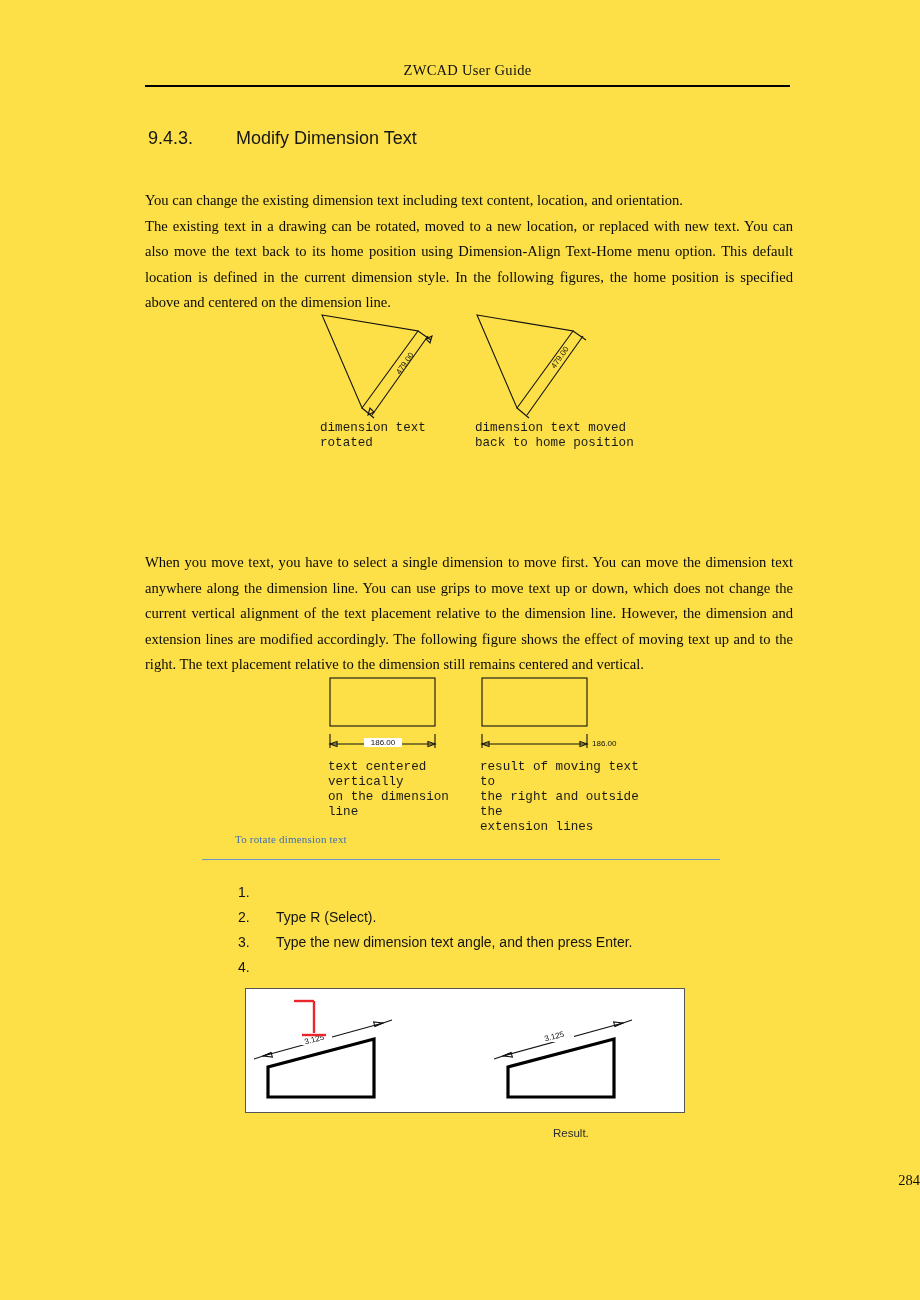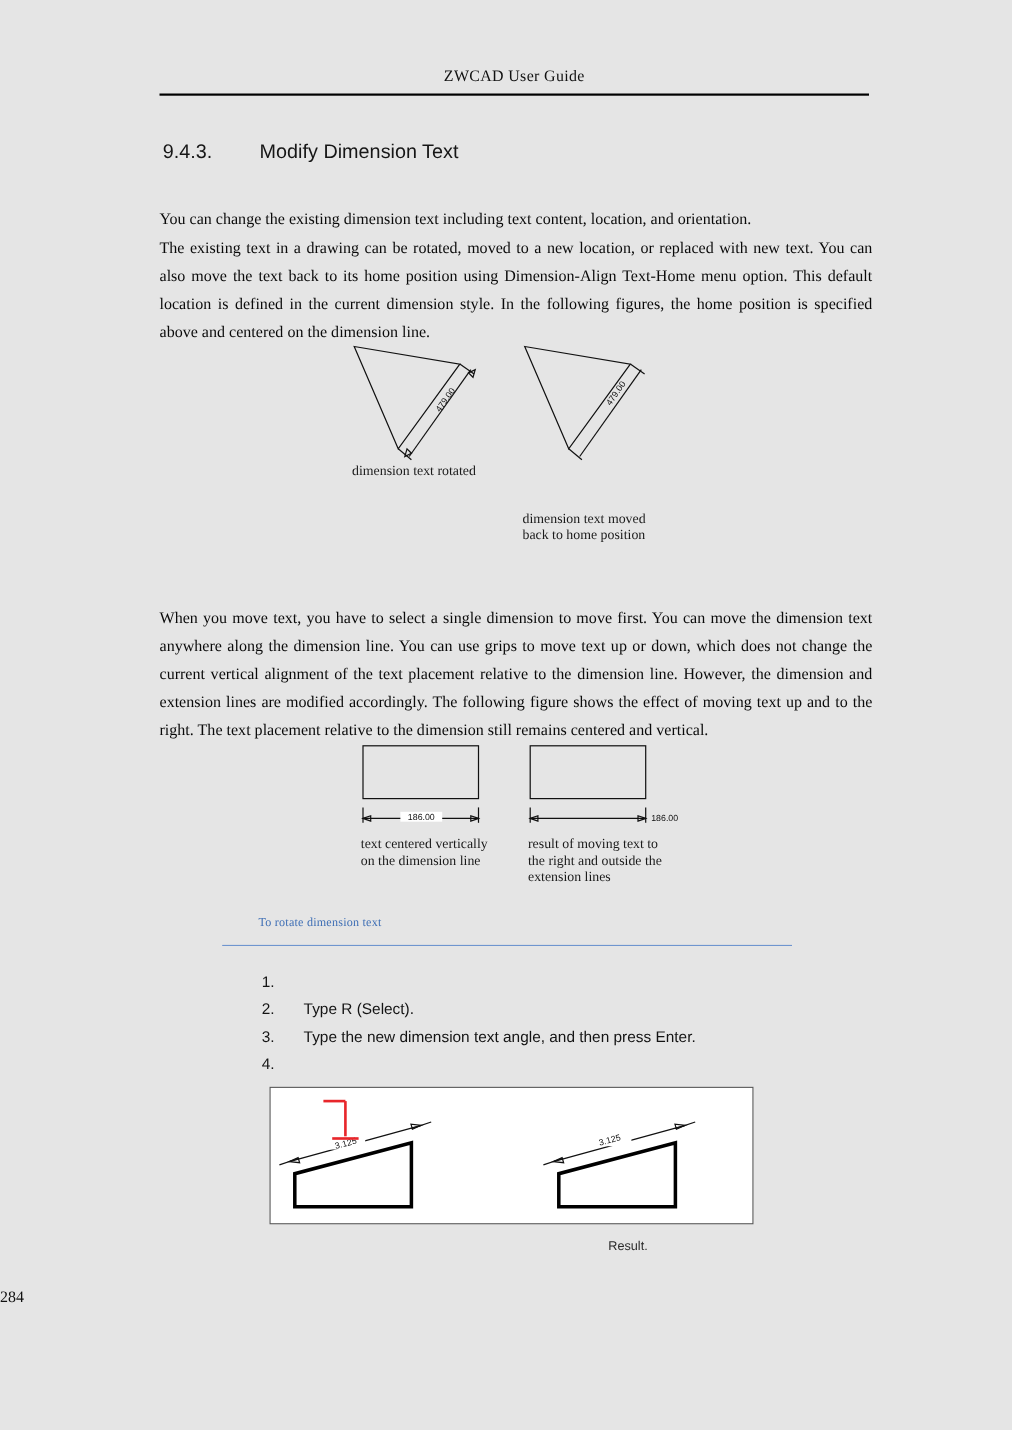--- a/index.html
+++ b/index.html
@@ -14,21 +14,21 @@
     overflow: hidden;
     font-family: "Liberation Serif", serif;
     color: #000000;
   }
 
   .page {
     position: absolute;
     left: 0; top: 0;
     width: 920px;
     height: 1300px;
-    background: #e5e5e5;
+    background: #fde047;
   }
 
   
   .header-title {
     position: absolute;
     left: 145px;
     top: 62px;
     width: 645px;
     text-align: center;
     font-family: "Liberation Serif", serif;
@@ -75,21 +75,21 @@
   #para-2 { top: 478px; }
   #para-3 { top: 550px; font-family: Liberation Serif, serif; }
 
   
   .fig { position: absolute; }
   #figure-triangles { left: 300px; top: 303px; width: 330px; height: 145px; }
   #figure-rects     { left: 312px; top: 672px; width: 320px; height: 130px; }
 
   .fig-caption {
     position: absolute;
-    font-family: Liberation Serif, serif;
+    font-family: Liberation Mono, monospace;
     font-size: 12.6px;
     line-height: 15px;
     color: #1a1a1a;
     white-space: pre-line;
   }
 
   
   .blue-heading {
     position: absolute;
     left: 202px;
@@ -148,21 +148,21 @@
   }
   #wedge-caption-left  { left: 243px; top: 1126px; width: 280px; }
   #wedge-caption-right { left: 553px; top: 1126px; width: 150px; }
 
   
   .page-number {
     position: absolute;
     left: 0;
     top: 1172px;
     width: 920px;
-    text-align: left;
+    text-align: right;
     font-family: "Liberation Serif", serif;
     font-size: 14.5px;
     color: #111;
   }
 
   svg { display: block; overflow: visible; }
   .ln   { stroke: #111; stroke-width: 1.1; fill: none; }
   .lnth { stroke: #000; stroke-width: 3.2; fill: none; }
   .dimtxt {
     font-family: "Liberation Sans", sans-serif;
@@ -202,21 +202,21 @@
 
       <g transform="translate(155,0)">
         <path class="ln" d="M22,12 L118,28 L62,105 Z"></path>
         <path class="ln" d="M128,33 L72,112"></path>
         <path class="ln" d="M118,28 L131,37"></path>
         <path class="ln" d="M62,105 L74,115"></path>
         <text class="dimtxt" x="100" y="66" transform="rotate(305 100 66)">479.00</text>
       </g>
     </svg>
     <div class="fig-caption" style="left:20px; top:118px; width:150px;">dimension text rotated</div>
-    <div class="fig-caption" style="left:175px; top:118px; width:160px;margin-top:43px;">dimension text moved
+    <div class="fig-caption" style="left:175px; top:118px; width:160px;">dimension text moved
 back to home position</div>
   </div>
 
 
   <div class="body-block" id="para-3">
     <p>When you move text, you have to select a single dimension to move first. You can move the dimension text anywhere along the dimension line. You can use grips to move text up or down, which does not change the current vertical alignment of the text placement relative to the dimension line. However, the dimension and extension lines are modified accordingly. The following figure shows the effect of moving text up and to the right. The text placement relative to the dimension still remains centered and vertical.</p>
   </div>
 
   <div class="fig" id="figure-rects">
     <svg width="320" height="92" viewBox="0 0 320 92">

